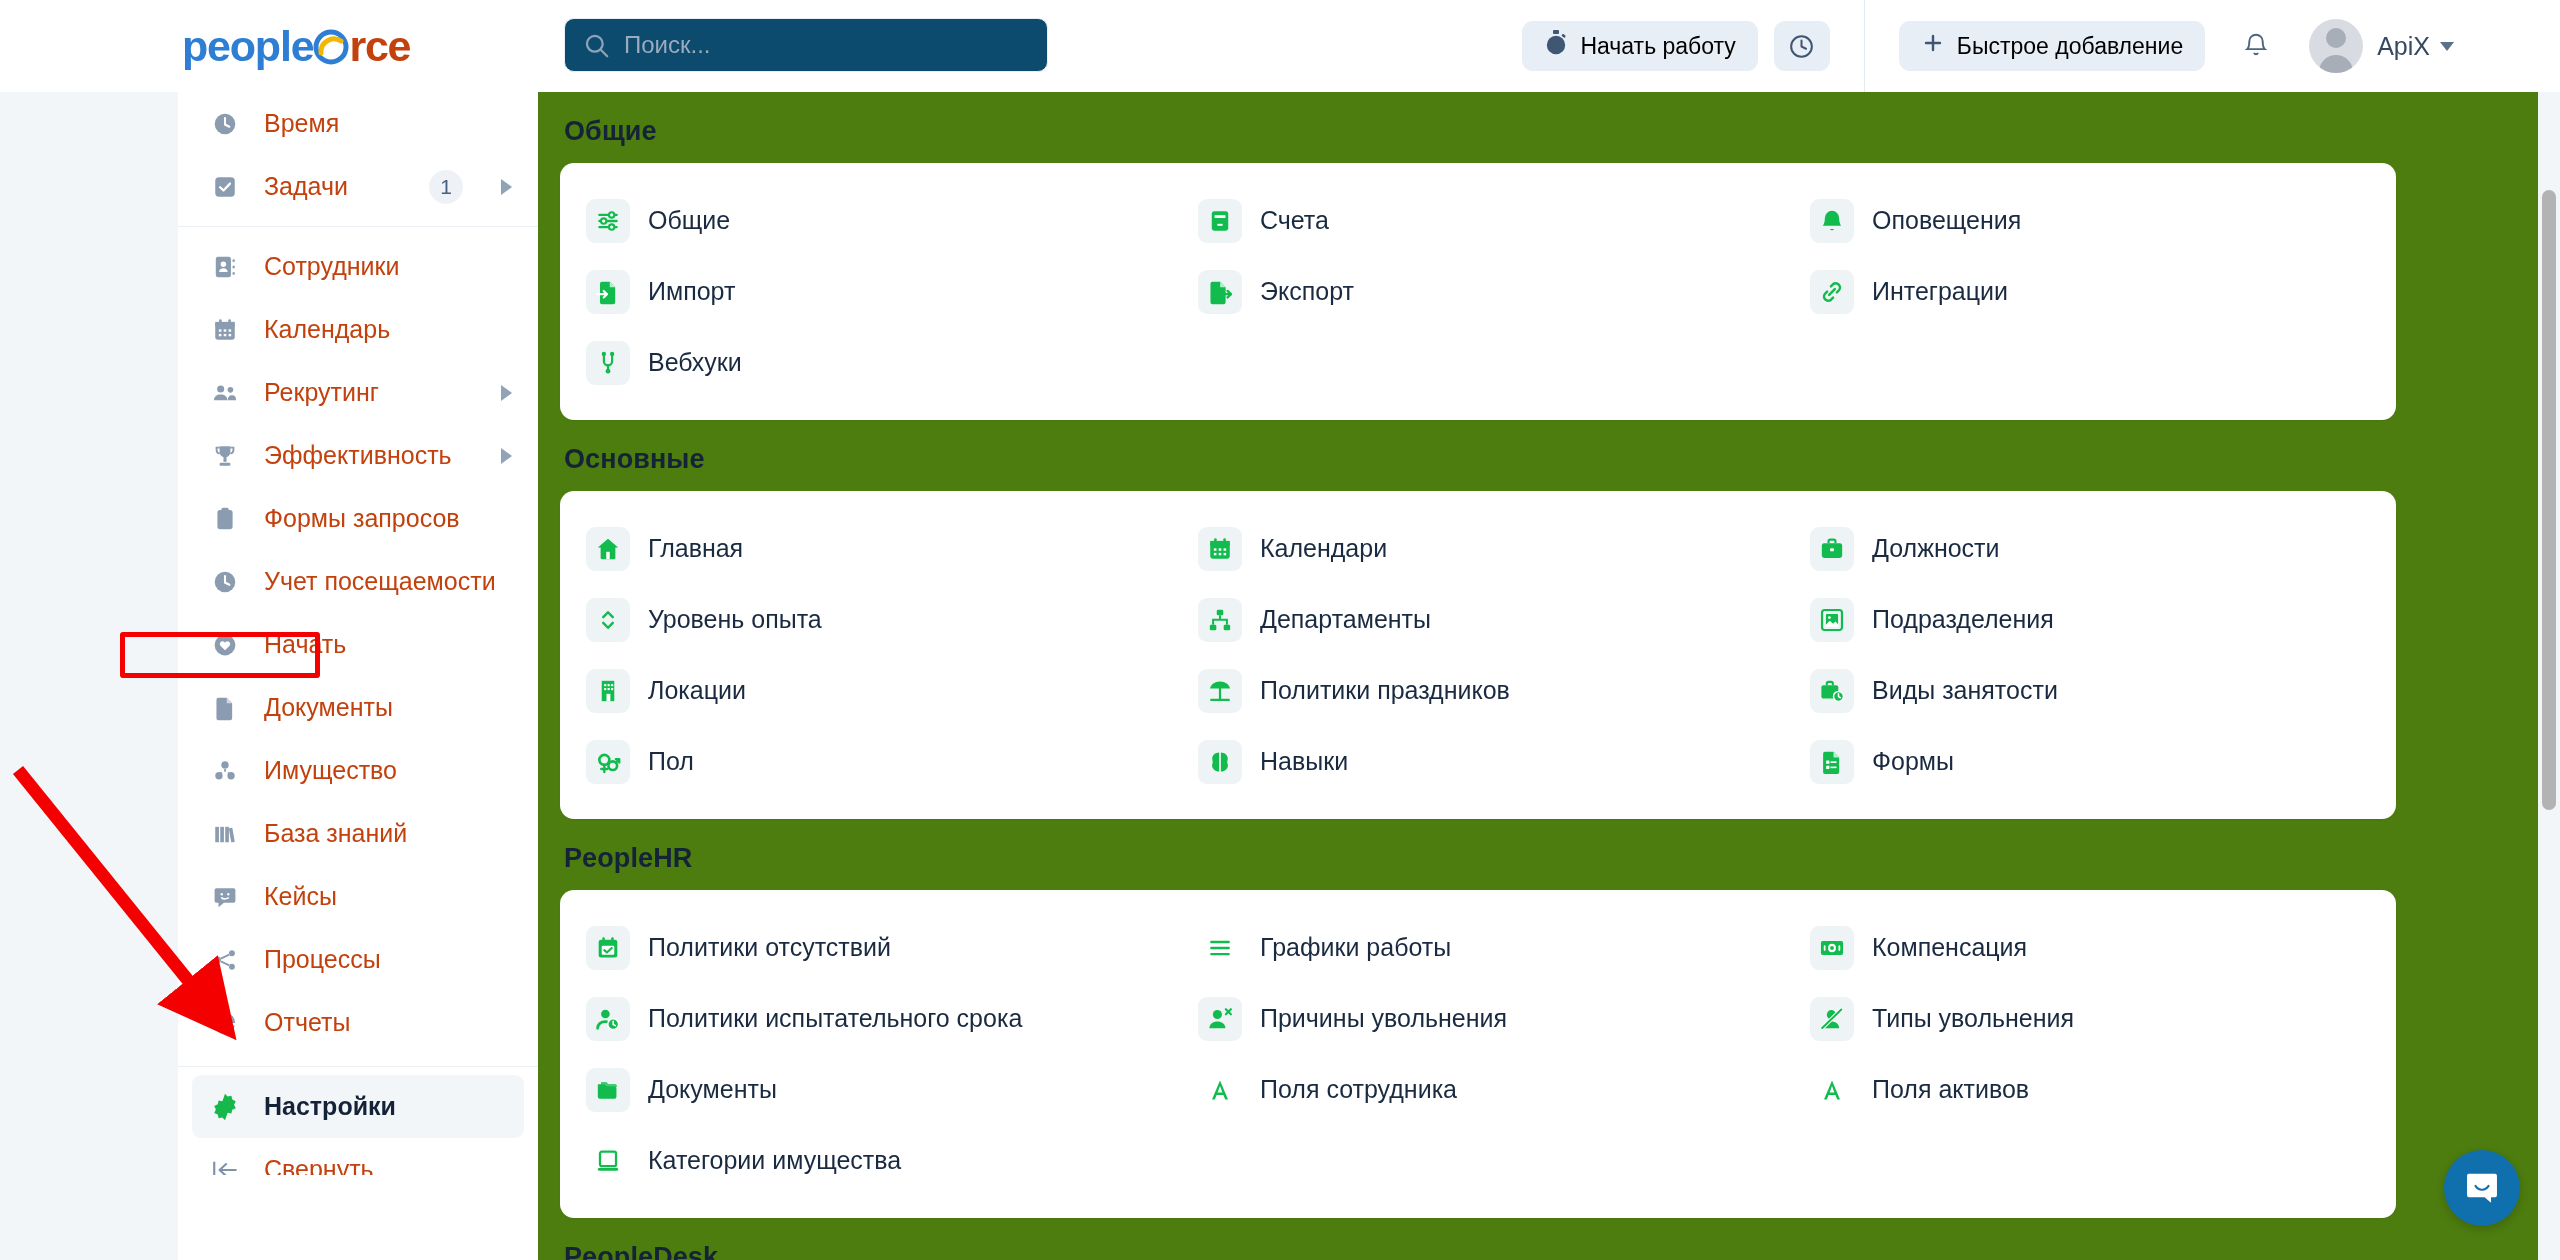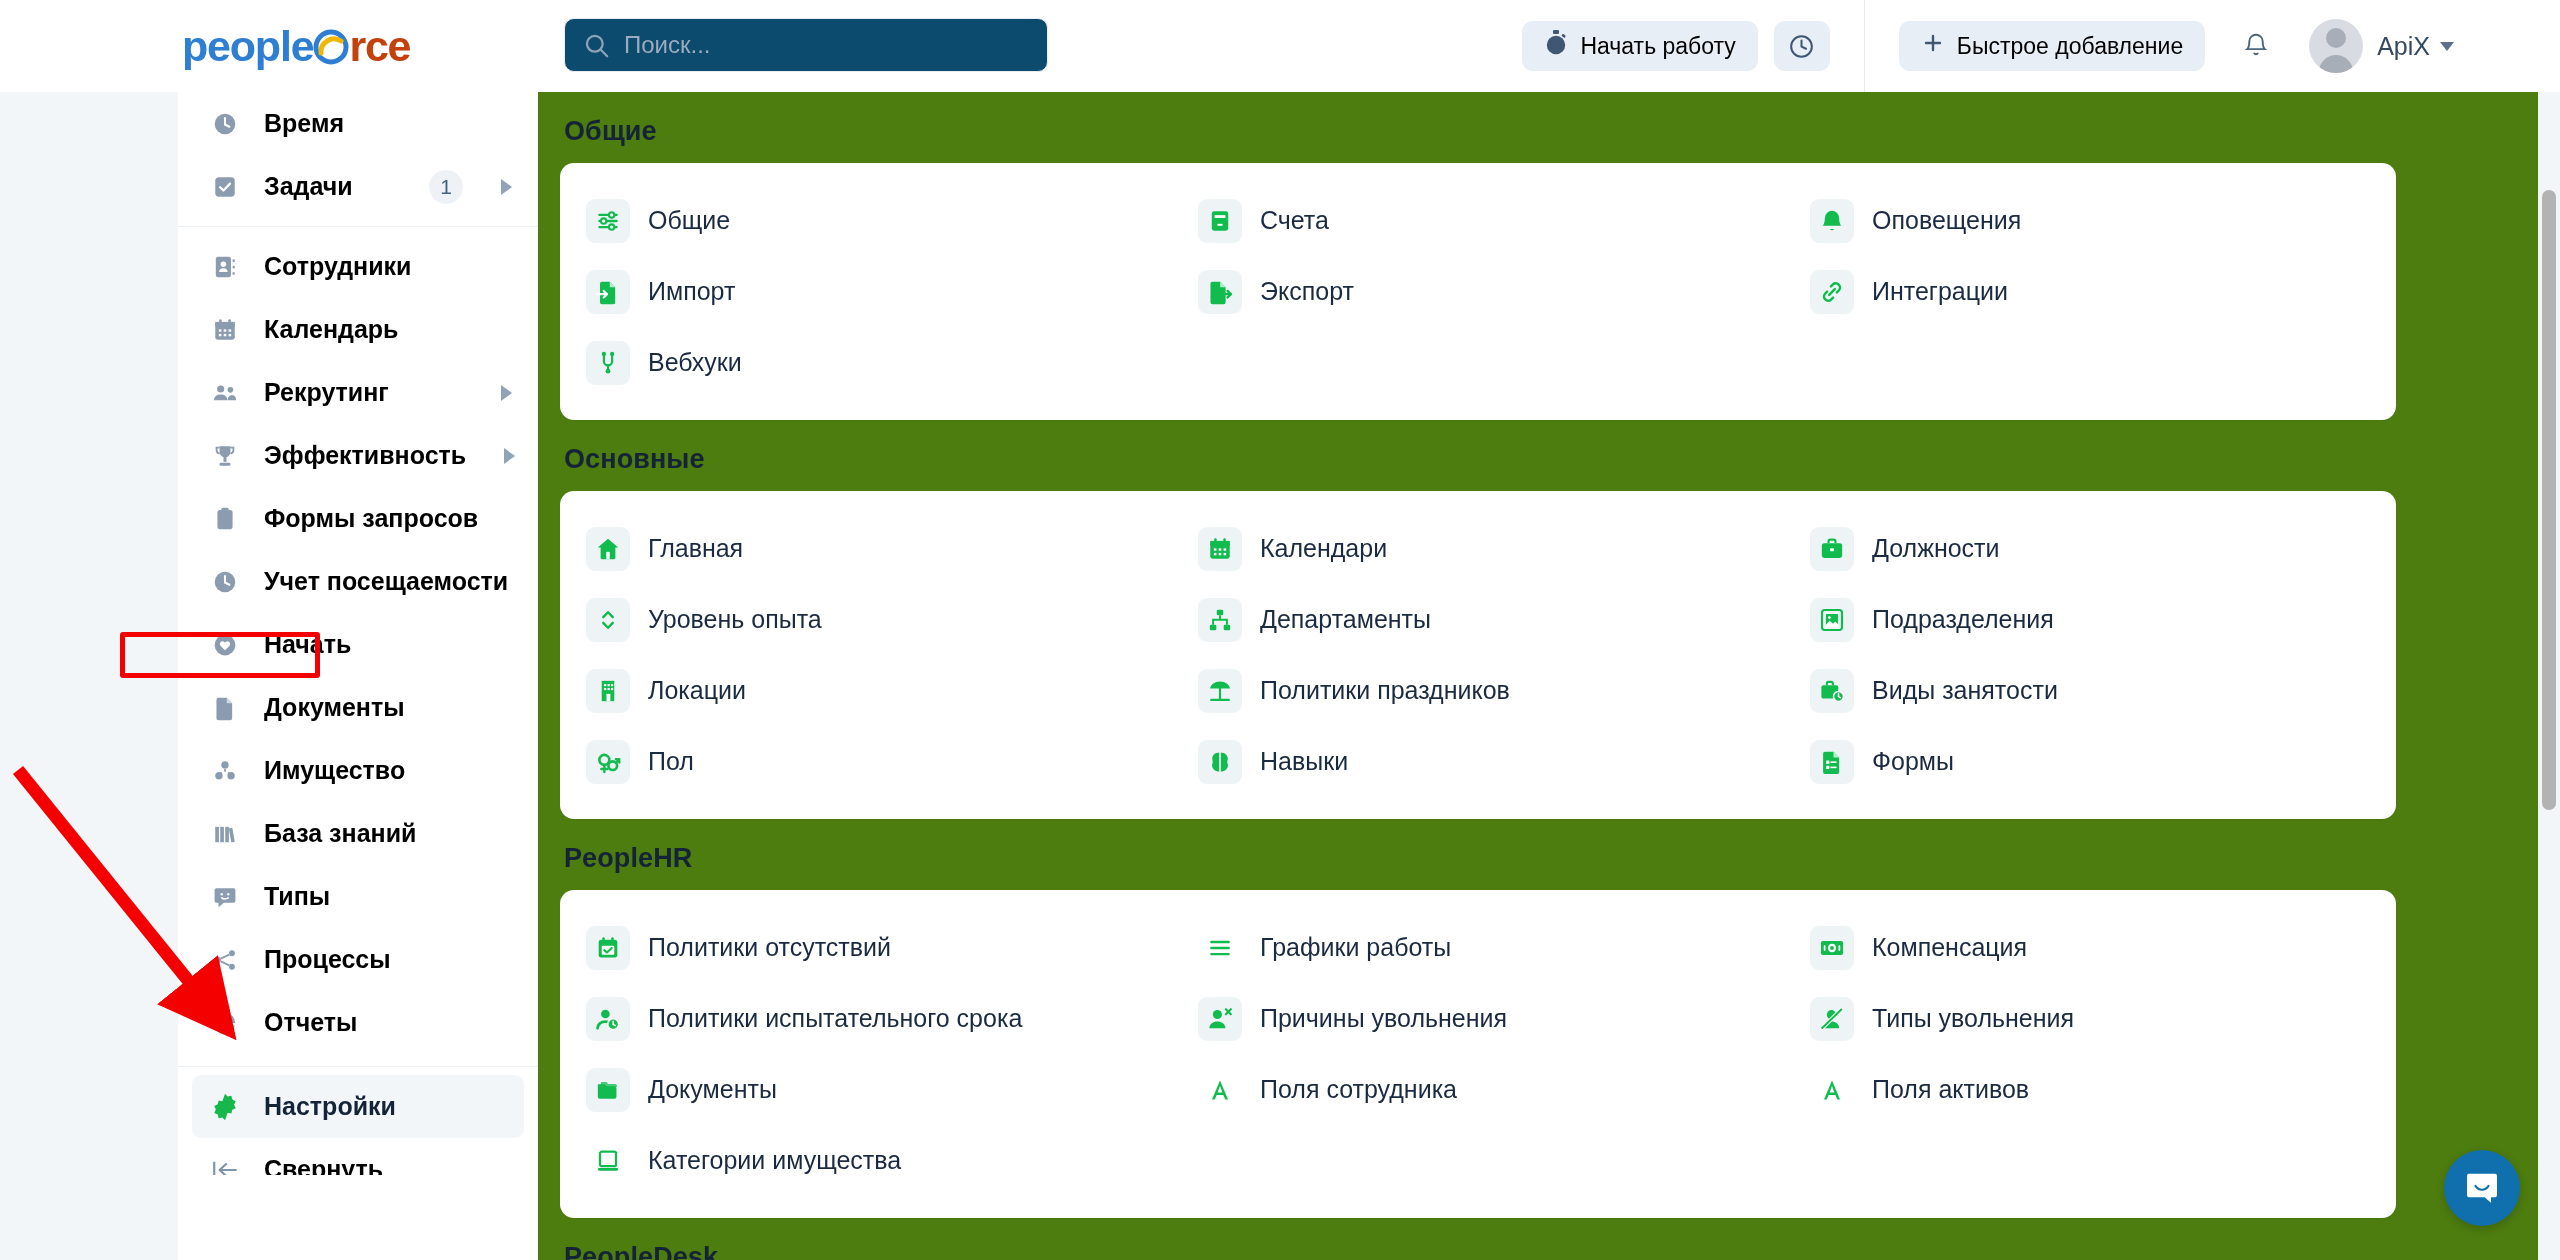--- a/index.html
+++ b/index.html
@@ -129,24 +129,23 @@
     cursor: pointer;
     position: relative;
   }
   .nav-item .ni-icon {
     width: 30px; height: 30px;
     display: flex; align-items: center; justify-content: center;
     flex: 0 0 auto;
     color: #8b9cb0;
   }
   .nav-item .ni-label {
-    font-size: 25px; color: #000000;
+    font-size: 25px; color: #c2410c;
     white-space: nowrap;
     flex: 1 1 auto;
-    font-weight: bold;
   }
   .nav-item .ni-badge {
     background: #eef2f7; color: #46617e;
     border-radius: 20px;
     font-size: 21px;
     min-width: 34px; height: 34px;
     display: flex; align-items: center; justify-content: center;
     padding: 0 10px;
   }
   .nav-item .ni-arrow {
@@ -479,21 +478,21 @@
         </div>
         <div class="nav-item">
           <span class="ni-icon">
             <svg width="26" height="26" viewBox="0 0 24 24">
               <path d="M4 4h16a1.6 1.6 0 0 1 1.6 1.6v10.2a1.6 1.6 0 0 1-1.6 1.6h-9L6 21.4v-4H4a1.6 1.6 0 0 1-1.6-1.6V5.6A1.6 1.6 0 0 1 4 4z" fill="currentColor"></path>
               <circle cx="9" cy="9.4" r="1.1" fill="#fff"></circle>
               <circle cx="15" cy="9.4" r="1.1" fill="#fff"></circle>
               <path d="M9 12.8c1 1.2 4 1.2 6 0" stroke="#fff" stroke-width="1.5" fill="none" stroke-linecap="round"></path>
             </svg>
           </span>
-          <span class="ni-label">Типы</span>
+          <span class="ni-label">Кейсы</span>
         </div>
         <div class="nav-item">
           <span class="ni-icon">
             <svg width="26" height="26" viewBox="0 0 24 24">
               <circle cx="18.4" cy="5.8" r="2.7" fill="currentColor"></circle>
               <circle cx="18.4" cy="18.2" r="2.7" fill="currentColor"></circle>
               <circle cx="5.4" cy="12" r="2.9" fill="currentColor"></circle>
               <path d="M8.2 10.7l7.6-3.6M8.2 13.3l7.6 3.6" stroke="currentColor" stroke-width="1.8"></path>
             </svg>
           </span>

